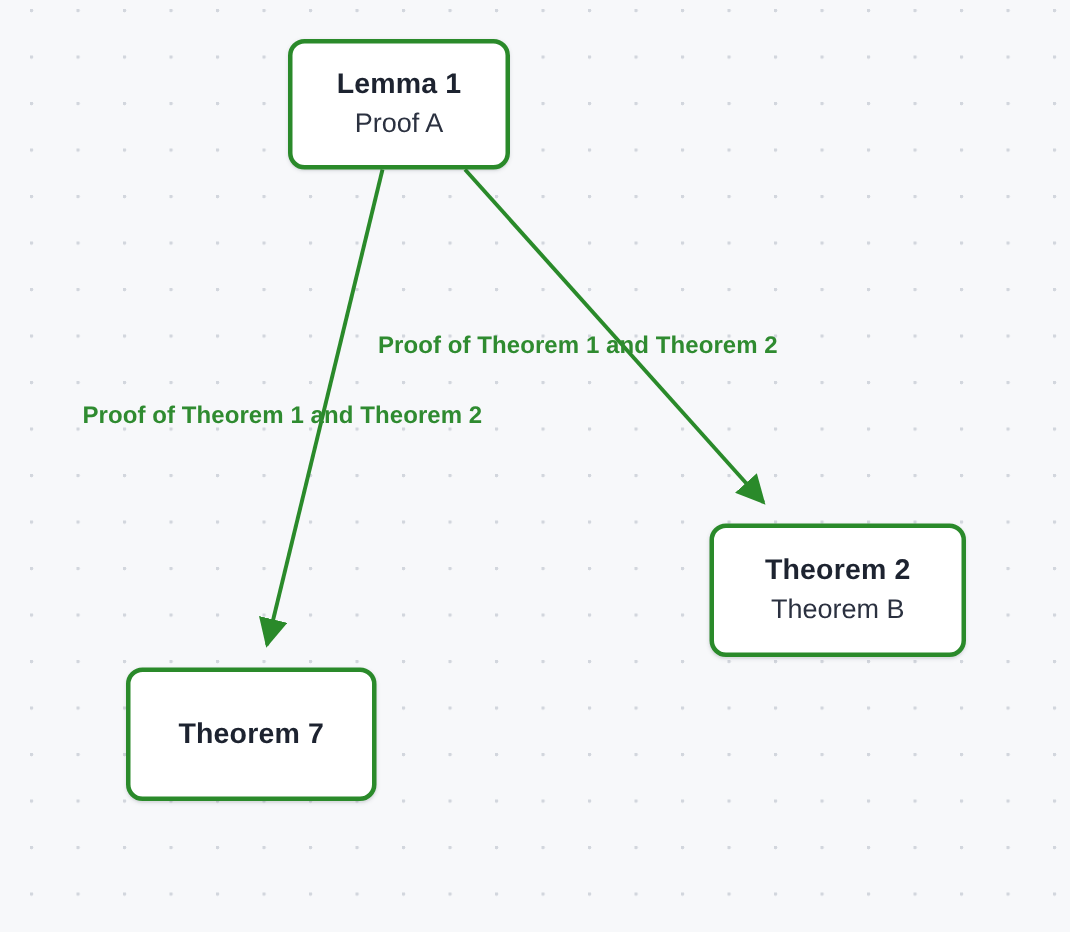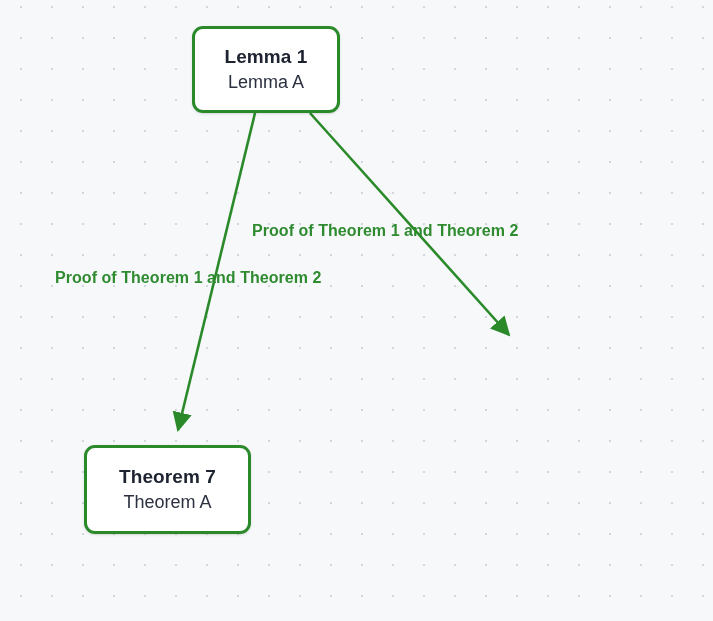--- a/index.html
+++ b/index.html
@@ -119,26 +119,29 @@
       </marker>
     </defs>
 
     <path d="M 255 113 L 178 430" fill="none" stroke="#2a8a2a" stroke-width="2.6" marker-end="url(#arrowhead-green)"></path>
 
     <path d="M 310 113 L 509 335" fill="none" stroke="#2a8a2a" stroke-width="2.6" marker-end="url(#arrowhead-green)"></path>
   </svg>
 
   <div class="node" id="node-lemma-1">
     <div class="node-title">Lemma 1</div>
-    <div class="node-subtitle">Lemma A</div>
+    <div class="node-subtitle">Proof A</div>
   </div>
 
   <div class="node" id="node-theorem-1">
     <div class="node-title">Theorem 7</div>
-    <div class="node-subtitle">Theorem A</div>
   </div>
 
+  <div class="node" id="node-theorem-2">
+    <div class="node-title">Theorem 2</div>
+    <div class="node-subtitle">Theorem B</div>
+  </div>
 
   <div class="edge-label" id="edge-label-0">Proof of Theorem 1 and Theorem 2</div>
 
   <div class="edge-label" id="edge-label-1">Proof of Theorem 1 and Theorem 2</div>
 
 </div>
 
 </body></html>

